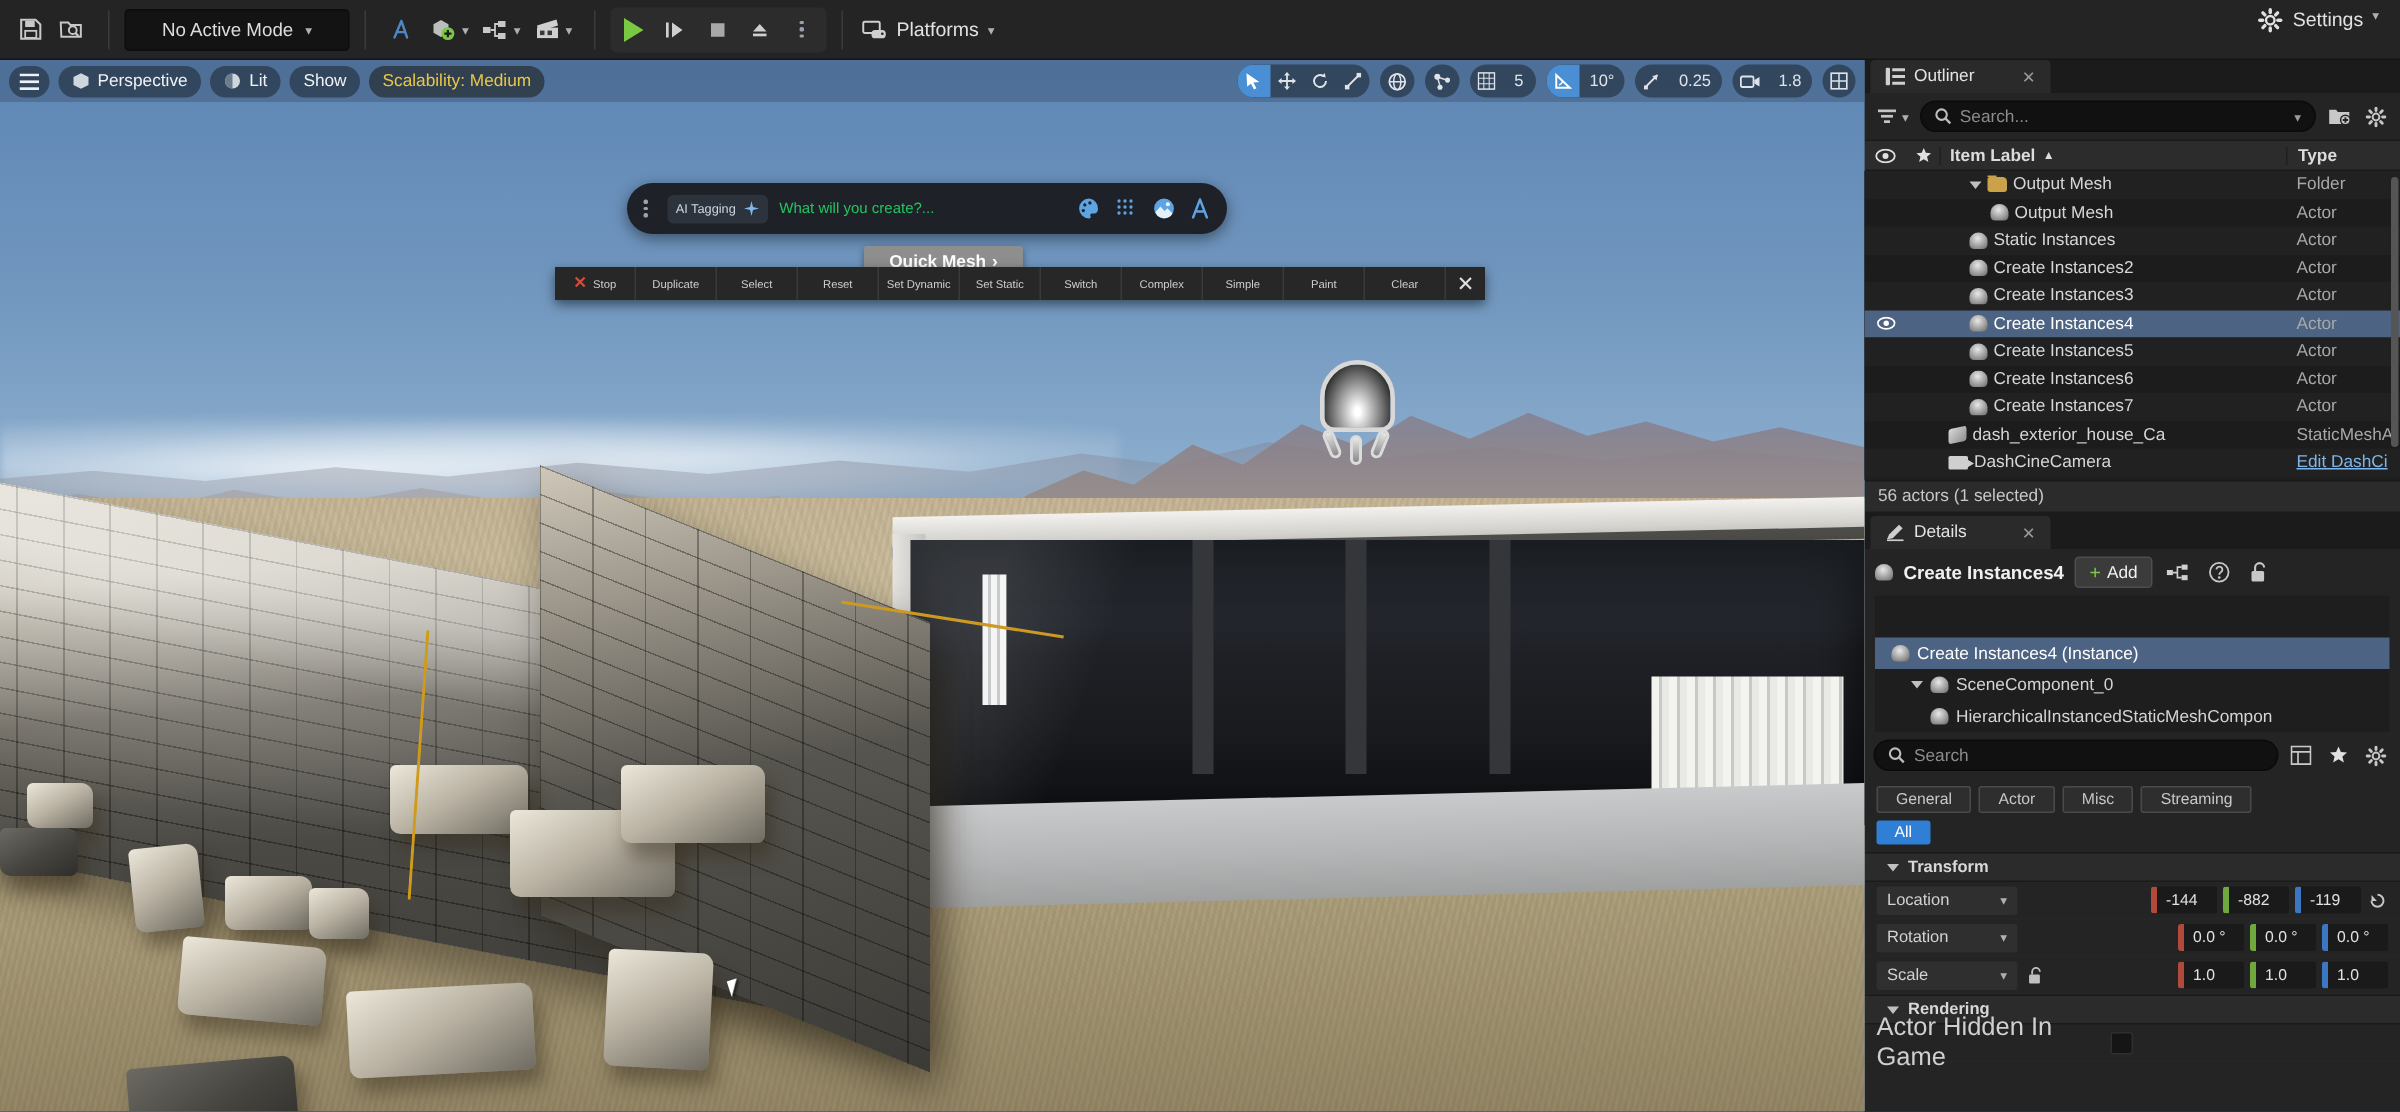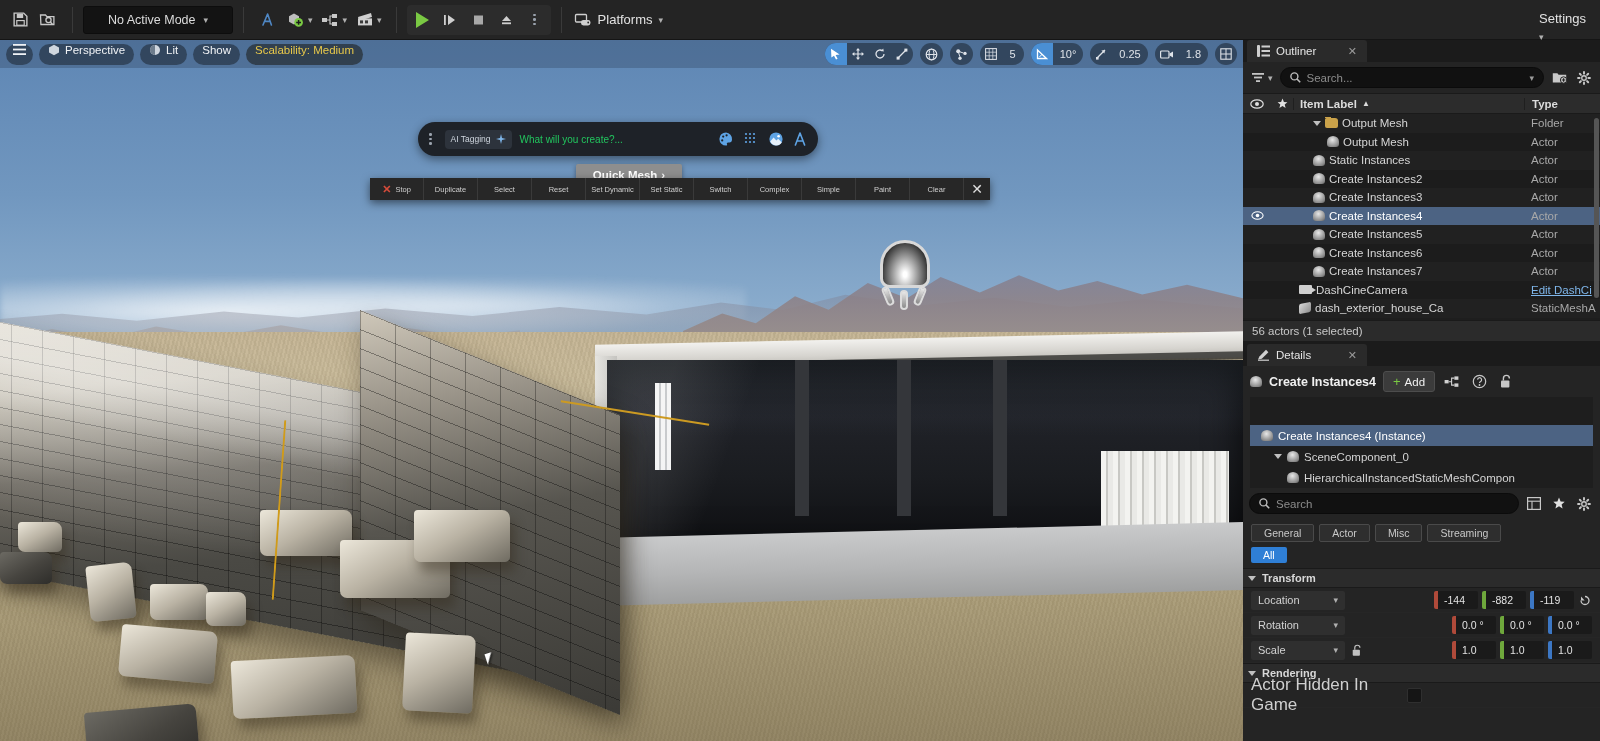--- a/index.html
+++ b/index.html
@@ -35,21 +35,21 @@
     display: flex; align-items: center; background: #2c2c2c; border-radius: 4px;
     height: 30px; padding: 0 2px;
   }
   .play-tri {
     width: 0; height: 0; border-left: 13px solid #7ac943;
     border-top: 8px solid transparent; border-bottom: 8px solid transparent;
   }
   .tb-spacer { flex: 1; }
   .settings-btn {
     display: flex; align-items: flex-start; gap: 6px; padding: 0 14px;
-    font-size: 13px; color: #e2e2e2; cursor: pointer; height: 30px; flex-direction: column;
+    font-size: 13px; color: #e2e2e2; cursor: pointer; height: 30px;
   }
   .platforms-btn {
     display: flex; align-items: center; gap: 6px; padding: 0 8px;
     font-size: 13px; color: #e2e2e2; cursor: pointer; height: 30px; border-radius:3px;
   }
 
   
   .body { flex: 1; display: flex; min-height: 0; }
 
   
@@ -214,21 +214,21 @@
     transform: rotate(-18deg); filter: drop-shadow(1px 1px 1px rgba(0,0,0,.7));
   }
 
   
   .vp-bar {
     position: absolute; left: 0; top: 0; width: 100%; height: 28px;
     display: flex; align-items: center; gap: 6px; padding: 0 6px;
     background: rgba(50,70,96,.35);
   }
   .vp-pill {
-    display:flex; align-items:flex-start; gap:5px; height:21px; padding:0 9px;
+    display:flex; align-items:center; gap:5px; height:21px; padding:0 9px;
     border-radius: 11px; background: rgba(28,36,48,.55); color:#f0f2f5;
     font-size:11.5px; cursor:pointer; white-space:nowrap;
   }
   .vp-pill.hamb { padding: 0 7px; }
   .vp-pill.scal { color:#e8c84a; background: rgba(30,32,30,.6); }
   .vp-right { position:absolute; right:6px; top:3px; display:flex; align-items:center; gap:7px; }
   .vp-seg {
     display:flex; align-items:center; height:22px; border-radius:11px;
     background: rgba(28,36,48,.55); overflow:hidden;
   }
@@ -358,21 +358,21 @@
 
   .filter-tabs { display:flex; gap:5px; padding:5px 8px 3px; }
   .ftab {
     padding:2px 12px; border:1px solid #4a4a4a; border-radius:2px;
     font-size:10.5px; color:#c8c8c8; cursor:pointer; background:#2e2e2e;
   }
   .ftab-all { margin:2px 8px 5px; padding:2px 12px; background:#2f7fd6; color:#fff;
     font-size:10.5px; border-radius:2px; display:inline-block; cursor:pointer; }
 
   .sect-head {
-    display:flex; align-items:center; gap:6px; height:20px; padding:0 5px;
+    display:flex; align-items:center; gap:6px; height:20px; padding:0 15px;
     background:#2b2b2b; border-top:1px solid #1a1a1a; border-bottom:1px solid #1a1a1a;
     font-size:11px; color:#d8d8d8; font-weight:bold; cursor:pointer;
   }
   .prow { display:flex; align-items:center; height:25px; padding:0 8px; gap:6px; border-bottom:1px solid #262626; }
   .pdd {
     display:flex; align-items:center; justify-content:space-between; width:94px; height:19px;
     background:#2f2f2f; border-radius:2px; padding:0 7px; font-size:11px; color:#d2d2d2; cursor:pointer;
   }
   .vecs { margin-left:auto; display:flex; gap:4px; align-items:center; }
   .vnum {
@@ -958,32 +958,32 @@
               <span class="eyecol"></span>
               <span class="lbl" style="padding-left:42px">
                 <span class="actor-ic"></span>
                 <span>Create Instances7</span>
               </span>
               <span class="typ">Actor</span>
             </div>
             <div class="trow">
               <span class="eyecol"></span>
               <span class="lbl" style="padding-left:28px">
-                <span class="cam-ic"></span>
-                <span>DashCineCamera</span>
-              </span>
-              <span class="typ link">Edit DashCi</span>
+                <span class="mesh-ic"></span>
+                <span>dash_exterior_house_Ca</span>
+              </span>
+              <span class="typ">StaticMeshA</span>
             </div>
             <div class="trow">
               <span class="eyecol"></span>
               <span class="lbl" style="padding-left:28px">
-                <span class="mesh-ic"></span>
-                <span>dash_exterior_house_Ca</span>
-              </span>
-              <span class="typ">StaticMeshA</span>
+                <span class="cam-ic"></span>
+                <span>DashCineCamera</span>
+              </span>
+              <span class="typ link">Edit DashCi</span>
             </div>
             <div class="sbar" style="right: 1px; top: 4px; height: 180px;"></div>
           </div>
 
         <div class="status">56 actors (1 selected)</div>
       </div>
 
       <div class="tabstrip" style="margin-top:3px">
         <div class="tabitem">
           <svg width="13" height="12" viewBox="0 0 13 12">

